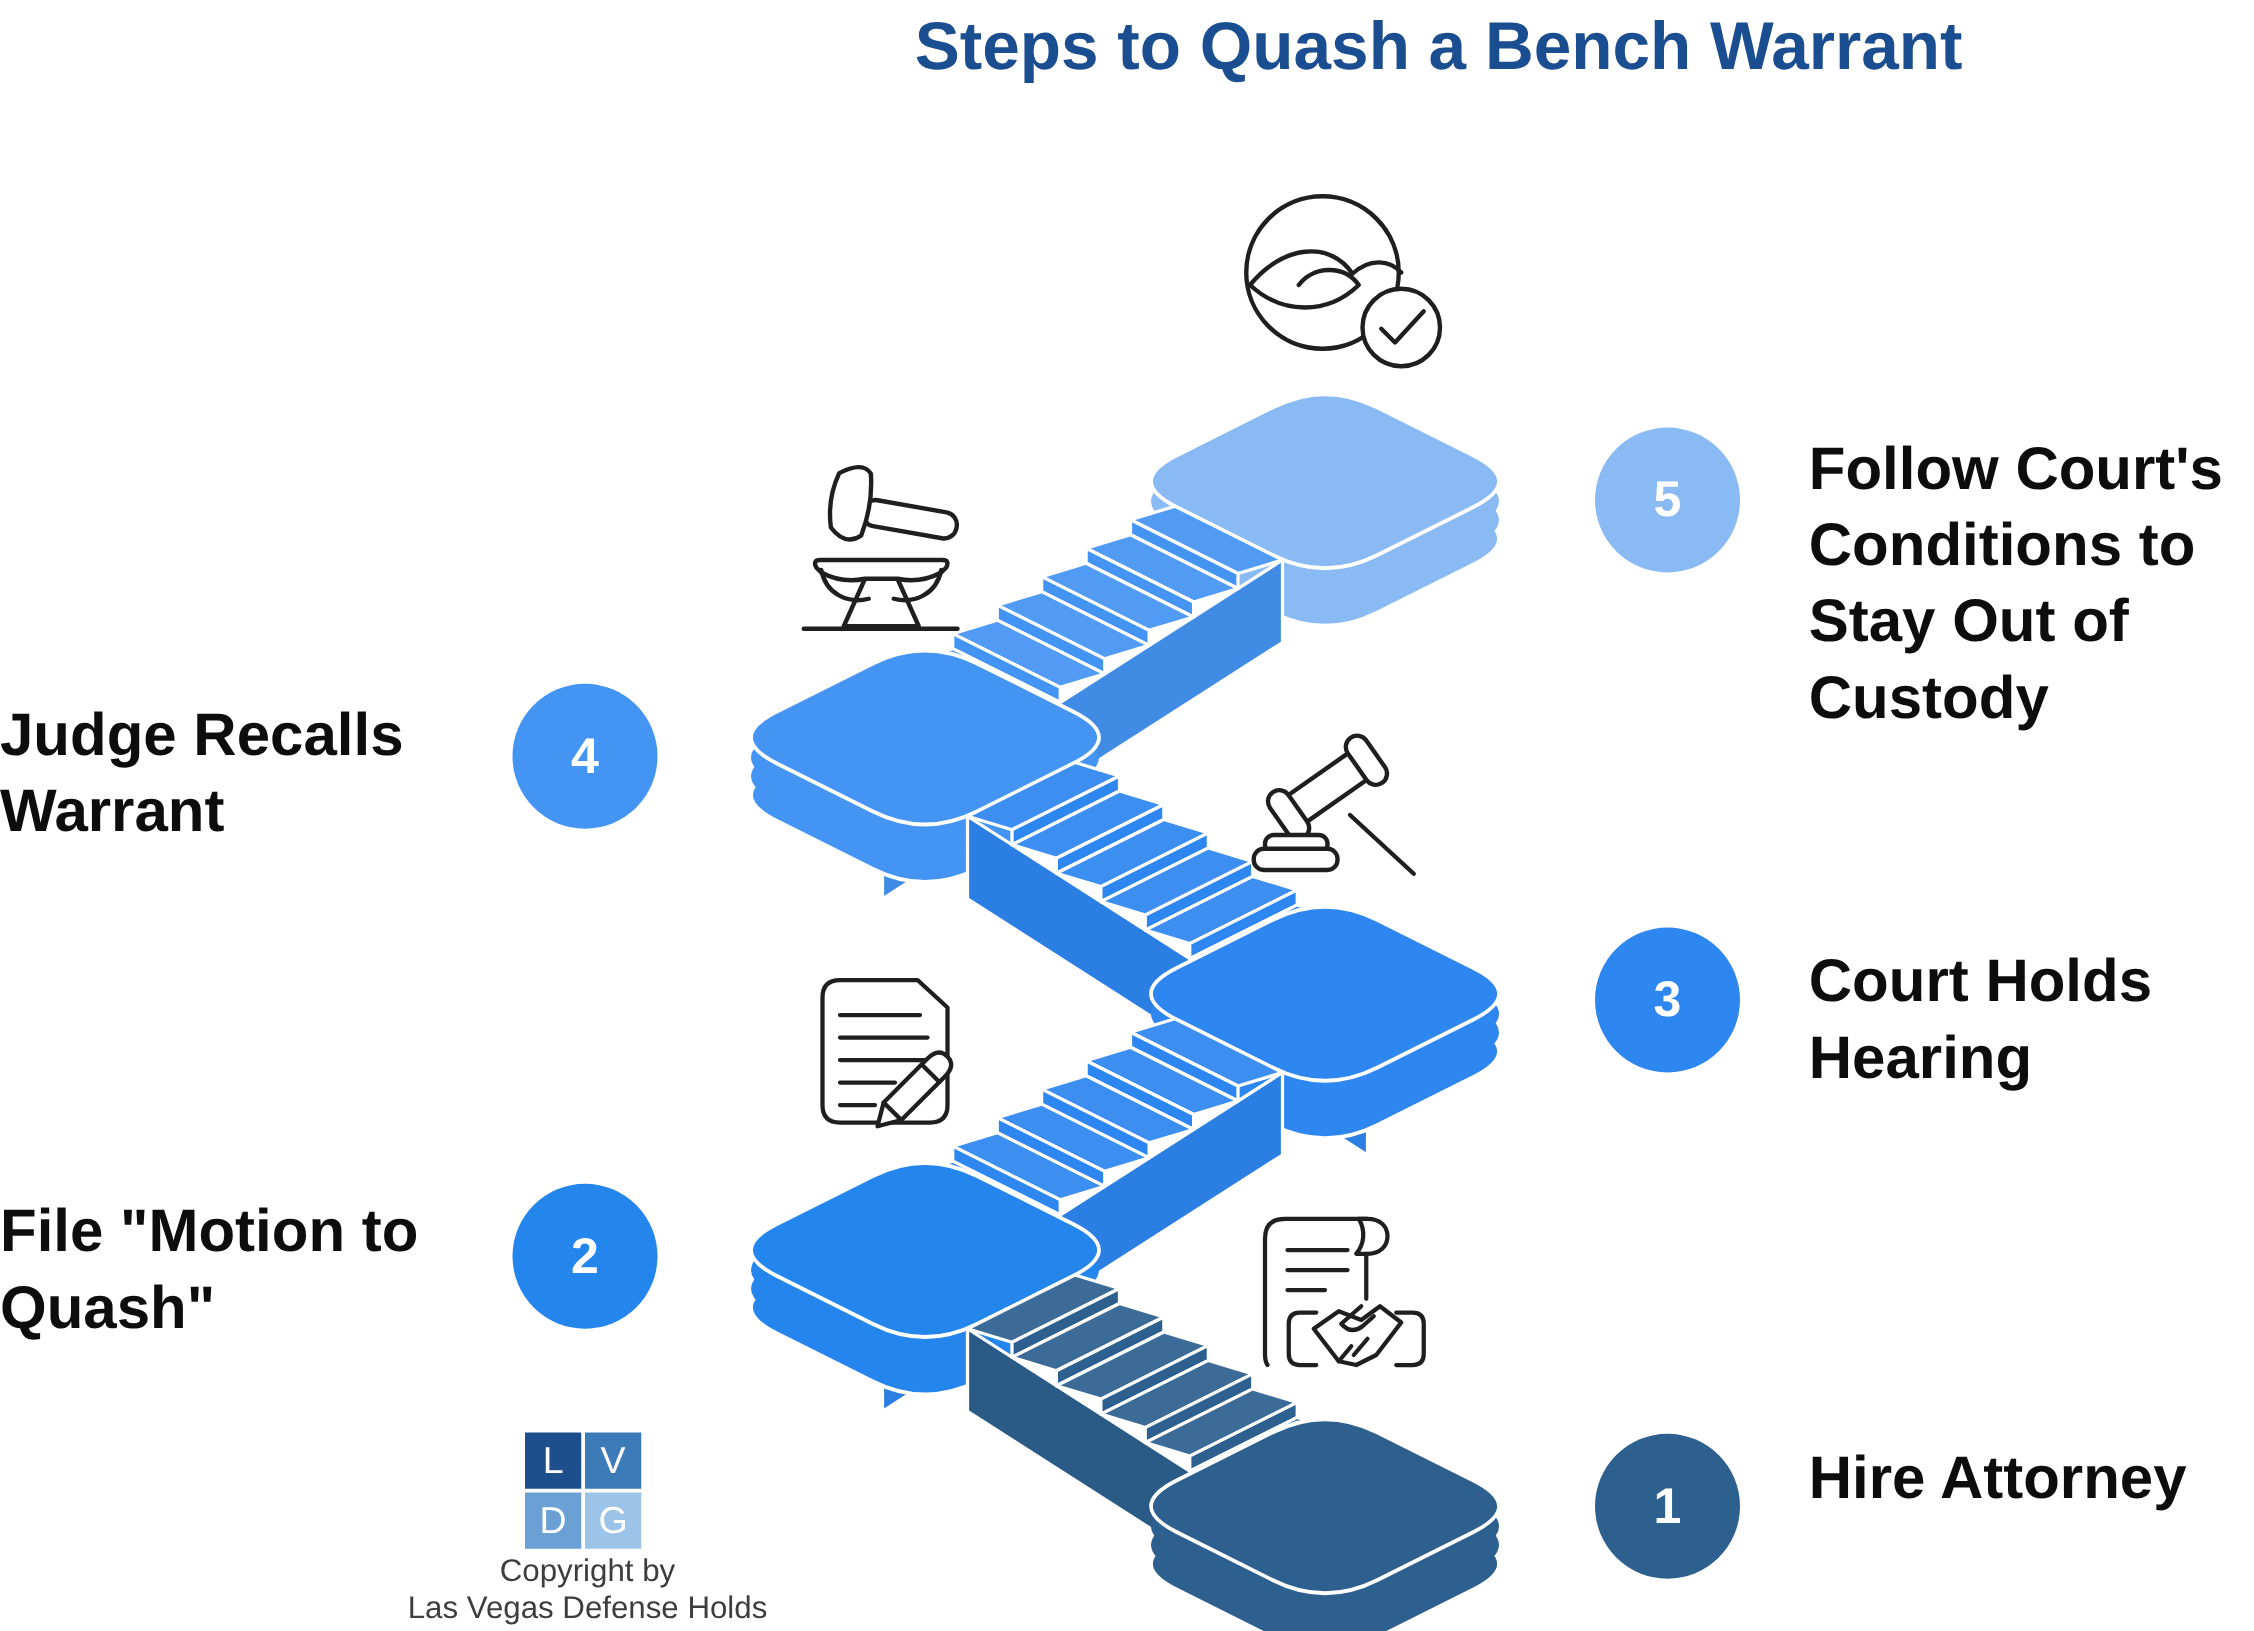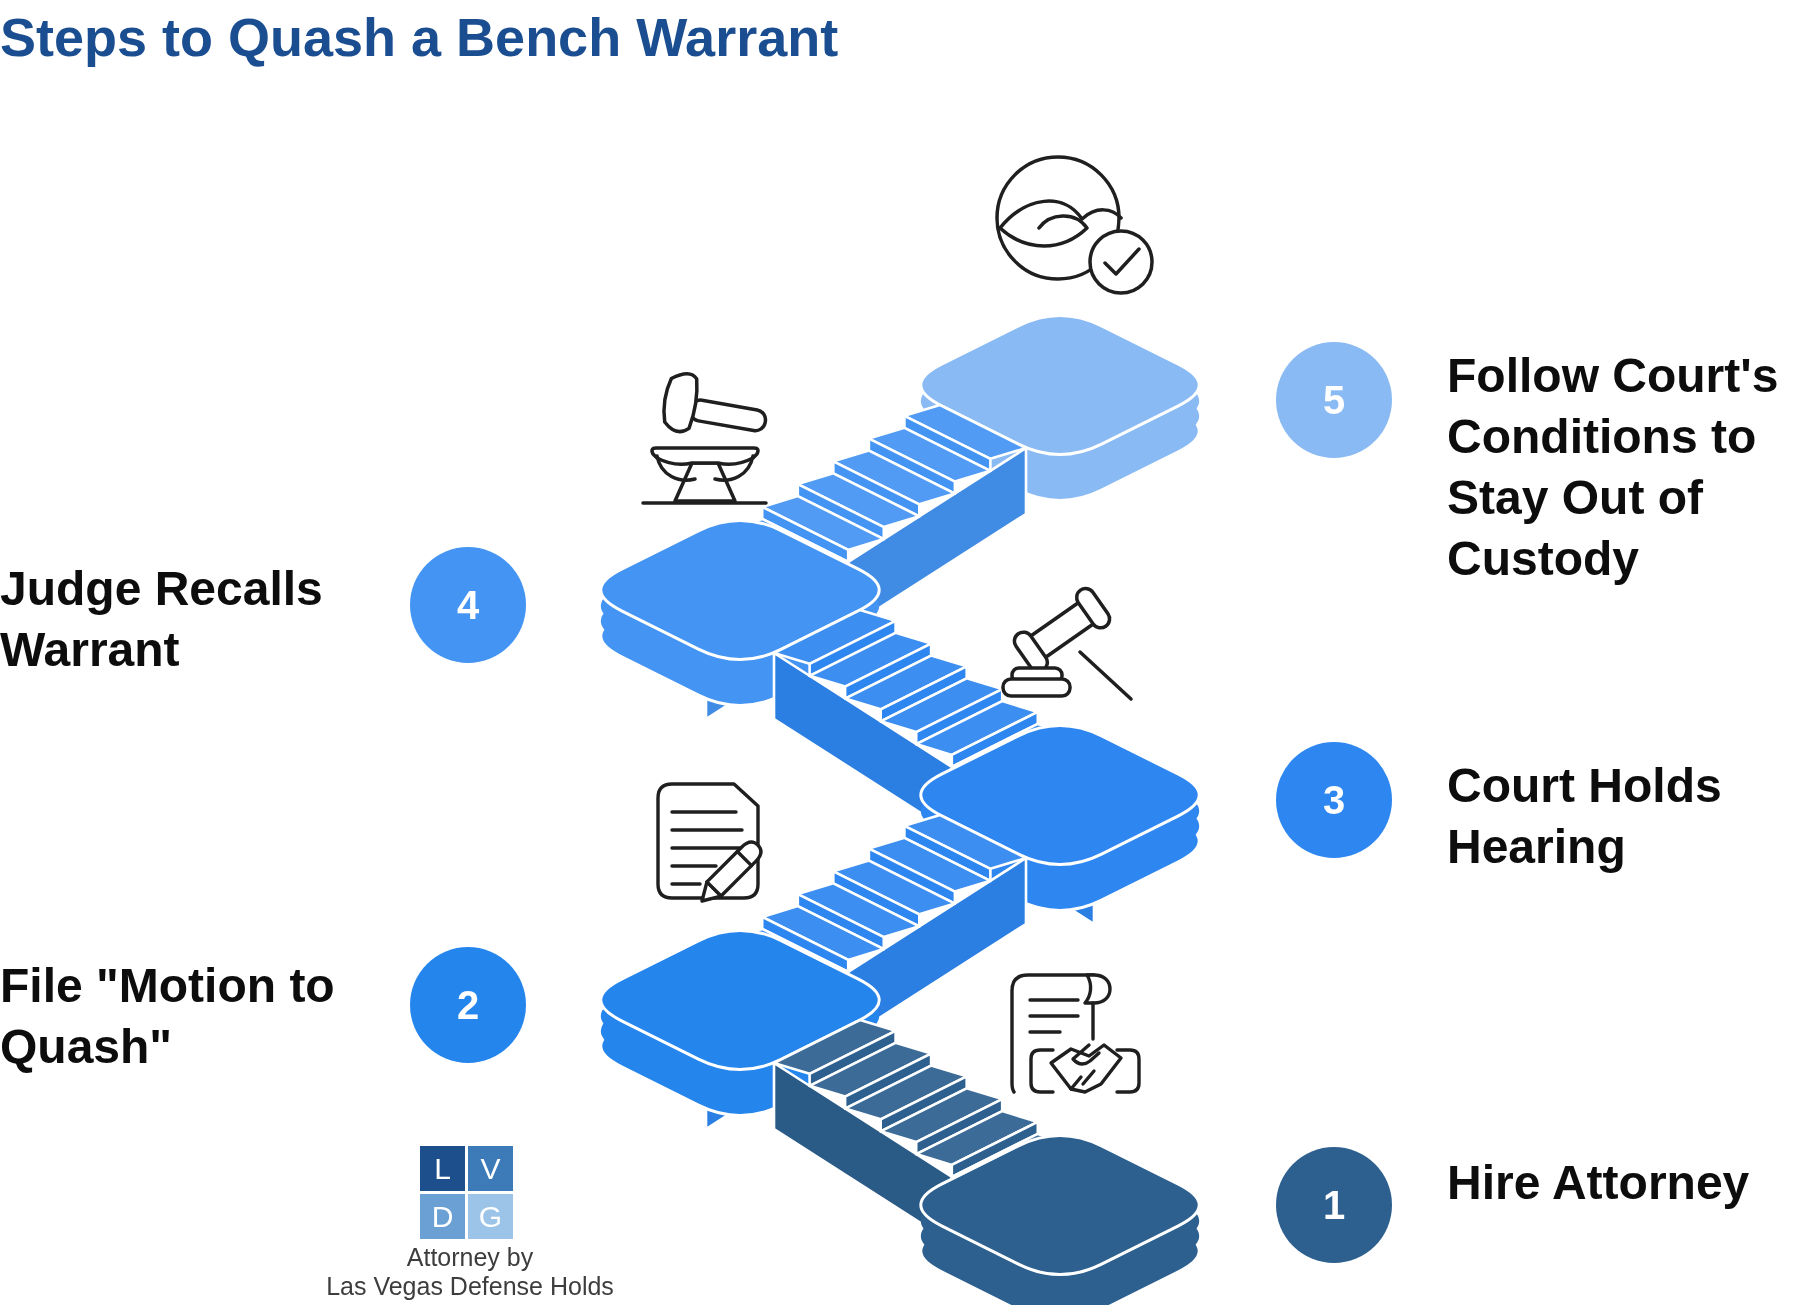--- a/index.html
+++ b/index.html
@@ -1,19 +1,19 @@
 <!DOCTYPE html>
 <html style="--title_blue: #1b4e91; --step1: #2d608f; --step2: #2485ed; --step3: #2e86f0; --step4: #4494f3; --step5: #8abaf3; --flight12: #2d608f; --flight23: #2e86f0; --flight34: #2e86f0; --flight45: #4494f3; --ink: #1f1f1f; --logo_l: #1d4f8c; --logo_v: #3c7ab8; --logo_d: #6aa0d4; --logo_g: #9cc3e8; --copyright_gray: #3d3d3d;"><head>
 <meta charset="utf-8">
 <style>
   html,body{margin:0;padding:0;background:#fff;}
   .stage{position:relative;width:1803px;height:1305px;background:#fff;overflow:hidden;
          font-family:"Liberation Sans", sans-serif;}
   svg{position:absolute;left:0;top:0;}
-  .title{position:absolute;left:0;top:6px;width:1570px;text-align:left;
+  .title{position:absolute;left:0;top:6px;width:1570px;text-align:right;
          font-size:54px;font-weight:bold;color:var(--title_blue);letter-spacing:0px;}
   .step-label{position:absolute;font-size:48px;font-weight:bold;color:#0d0d0d;
               line-height:61px;white-space:pre-line;}
   .label-right{left:1447px;width:360px;text-align:left;}
   .label-left{left:0;width:355px;}
   .lbl5{top:345px;} .lbl4{top:558px;} .lbl3{top:755px;} .lbl2{top:955px;} .lbl1{top:1152px;}
   .badge{position:absolute;width:116px;height:116px;border-radius:50%;
          display:flex;align-items:center;justify-content:center;
          color:#fff;font-size:40px;font-weight:bold;}
   .b5{left:1276px;top:342px;background:var(--step5);}
@@ -223,17 +223,17 @@
 
   <div class="logo">
     <div class="logo-grid">
       <div class="logo-sq sq-l">L</div>
       <div class="logo-sq sq-v">V</div>
       <div class="logo-sq sq-d">D</div>
       <div class="logo-sq sq-g">G</div>
     </div>
   </div>
   <div class="copyright">
-    <span>Attorney by</span><br>
+    <span>Copyright by</span><br>
     <span>Las Vegas Defense Holds</span>
   </div>
 
 </div>
 
 </body></html>

